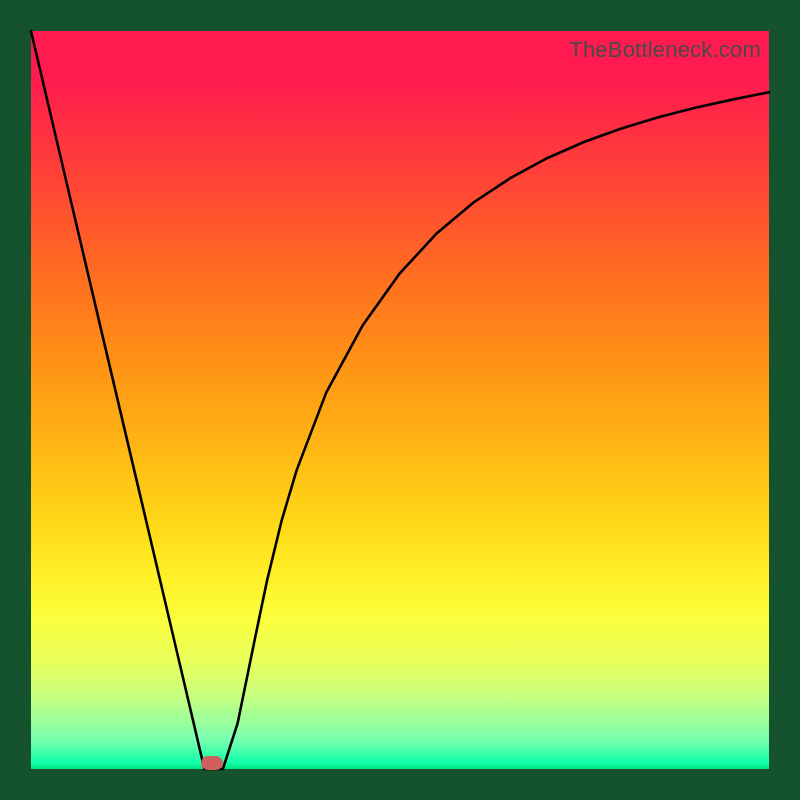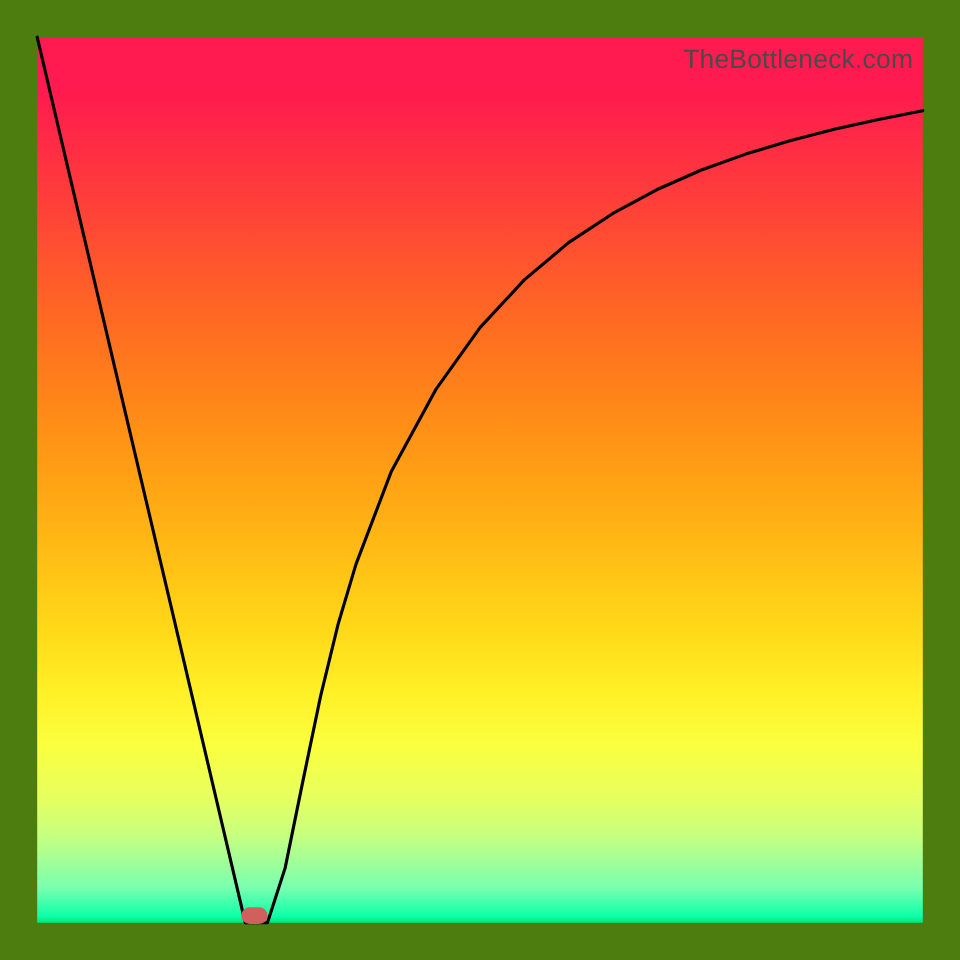--- a/index.html
+++ b/index.html
@@ -8,21 +8,21 @@
     width: 800px;
     height: 800px;
     overflow: hidden;
     background: #000;
     font-family: Arial, Helvetica, sans-serif;
   }
   .frame {
     position: relative;
     width: 800px;
     height: 800px;
-    background: #4d7c0f;
+    background: #14532d;
   }
   .plot {
     position: absolute;
     left: 31px;
     top: 31px;
     width: 738px;
     height: 738px;
     
     background: linear-gradient(to bottom,
       #ff1a4f 0%,

